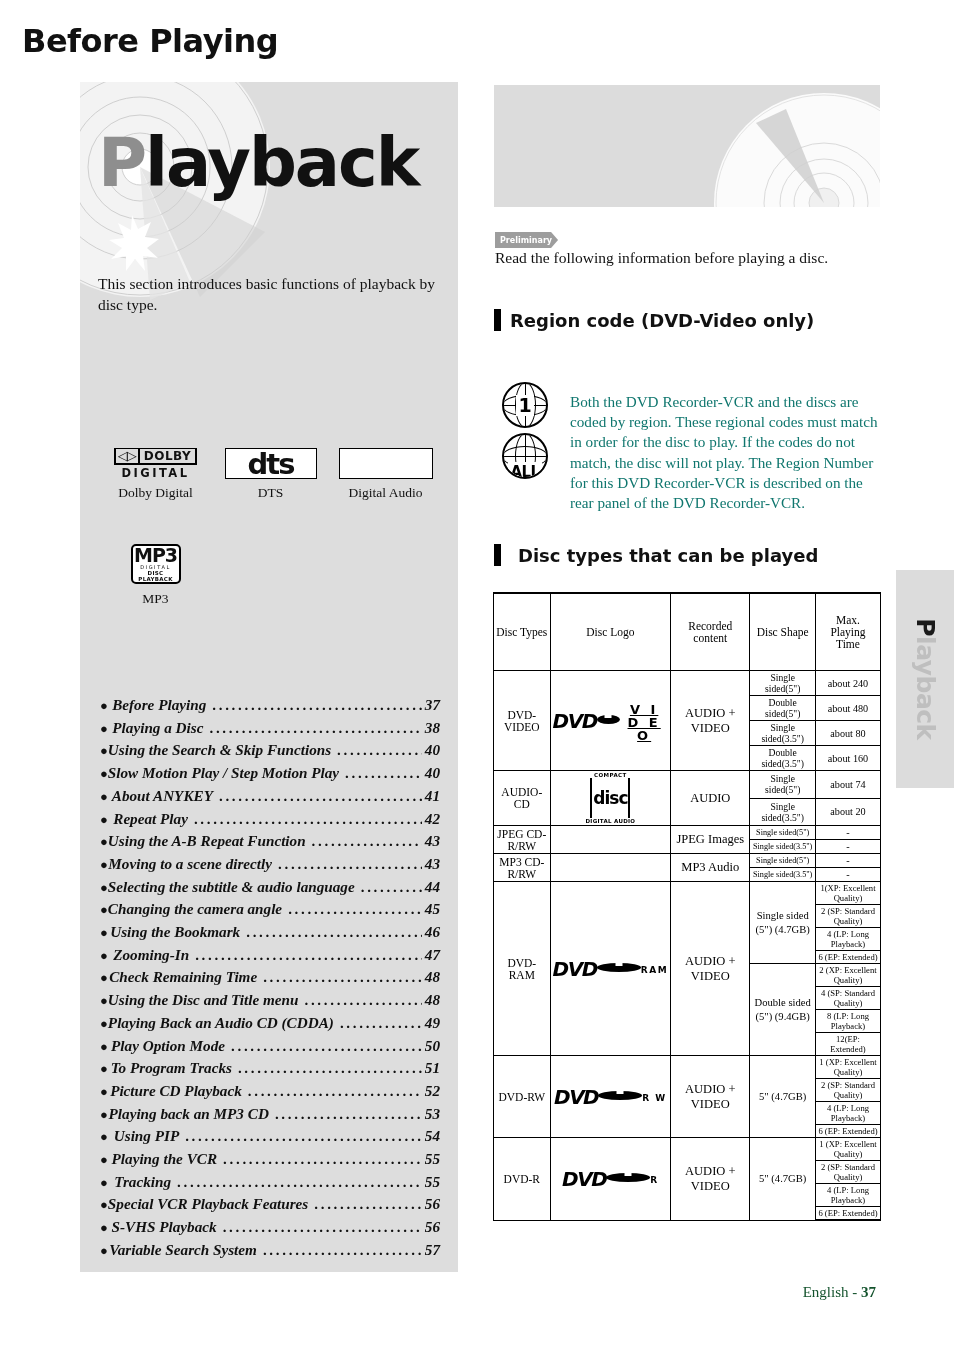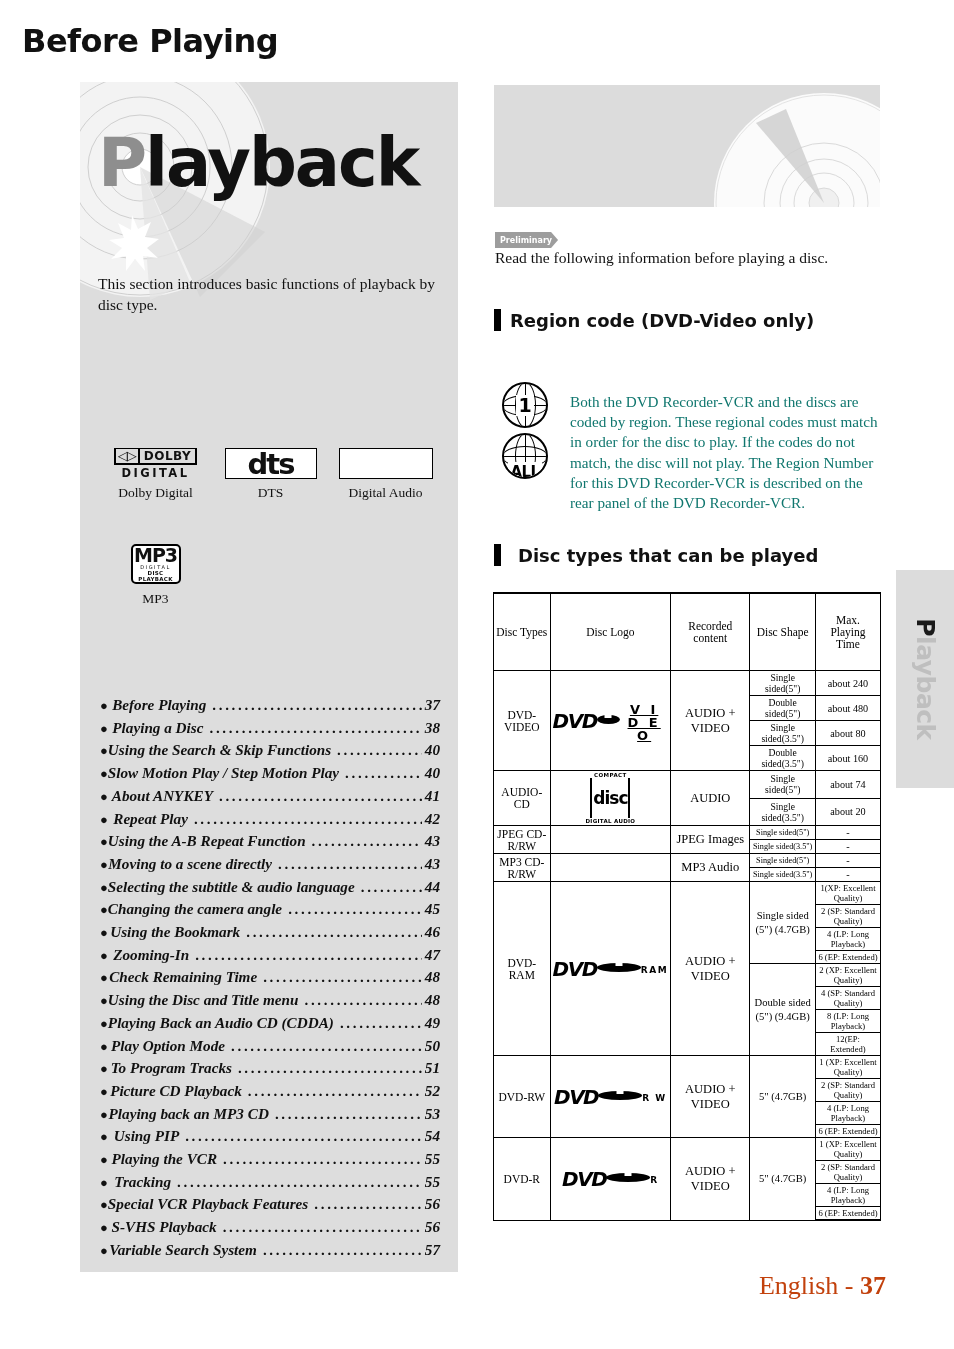--- a/index.html
+++ b/index.html
@@ -330,23 +330,23 @@
     font-size: 25px;
     letter-spacing: -0.5px;
     white-space: nowrap;
     color: #bfbfbf;
   }
   #side-tab-label .p-black { color: #1a1a1a; }
 
   
   #footer {
     position: absolute;
-    right: 68px; bottom: 48px;
-    font-size: 26px;
-    color: #c2410c;
+    right: 78px; bottom: 48px;
+    font-size: 15px;
+    color: #14532d;
   }
   #footer .pg { font-weight: bold; }
 </style>
 </head>
 <body>
 
 <div id="left-panel">
 
   <svg id="hero-disc" viewBox="0 0 250 220">
     <defs>

